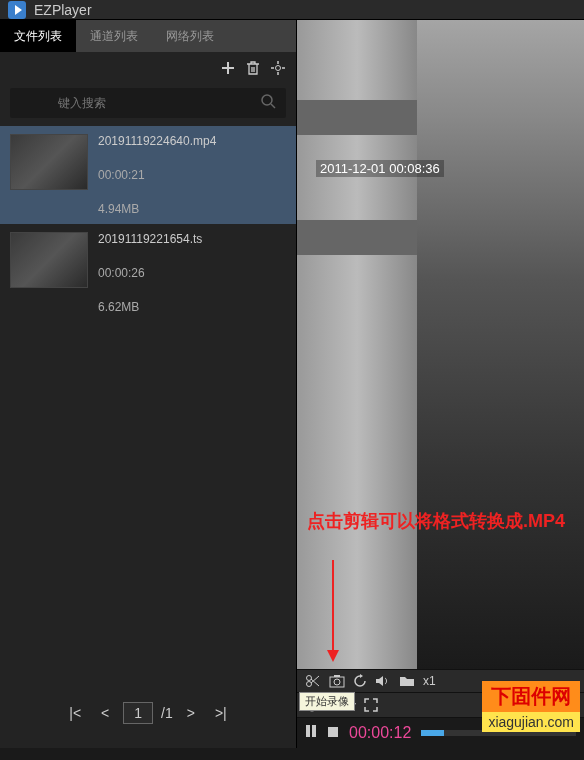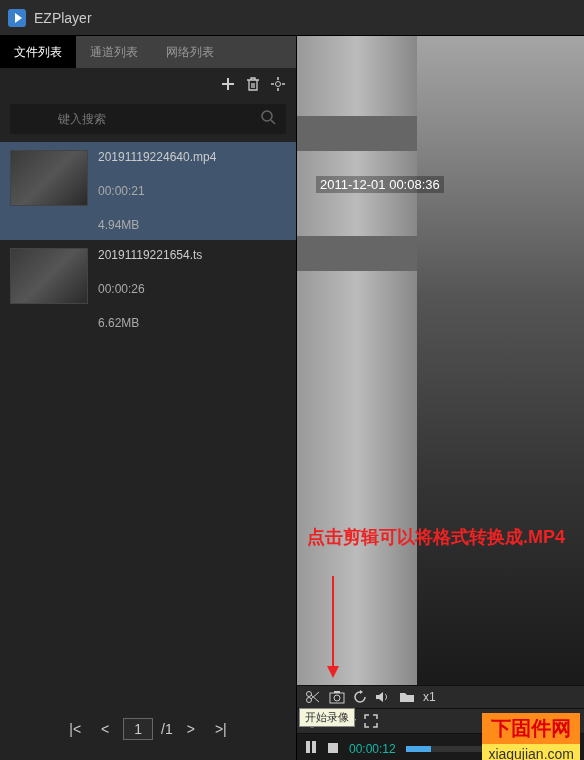--- a/index.html
+++ b/index.html
@@ -1,18 +1,18 @@
 <!DOCTYPE html>
 <html><head>
   <meta charset="utf-8">
   <style>
     * { margin: 0; padding: 0; box-sizing: border-box; font-family: 'Microsoft YaHei', Arial, sans-serif; }
     body { width: 584px; height: 760px; background: #1a1a1a; overflow: hidden; position: relative; }
     
-    .titlebar { height: 36px; background: #2a2a2a; display: flex; align-items: center; padding: 0 8px; border-bottom: 1px solid #000; }
+    .titlebar { height: 20px; background: #2a2a2a; display: flex; align-items: center; padding: 0 8px; border-bottom: 1px solid #000; }
     .logo { width: 18px; height: 18px; background: #3a7fcc; border-radius: 3px; display: flex; align-items: center; justify-content: center; margin-right: 8px; }
     .logo::before { content: ''; border-left: 7px solid #fff; border-top: 5px solid transparent; border-bottom: 5px solid transparent; margin-left: 2px; }
     .title { color: #ccc; font-size: 14px; }
     
     .main { display: flex; height: calc(100% - 32px); }
     .sidebar { width: 297px; background: #232323; display: flex; flex-direction: column; border-right: 1px solid #000; }
     
     .tabs { display: flex; height: 32px; background: #404040; }
     .tab { padding: 0 14px; line-height: 32px; color: #999; font-size: 12px; cursor: pointer; }
     .tab.active { background: #000; color: #fff; }
@@ -49,25 +49,25 @@
     .arrow::after { content: ''; position: absolute; bottom: -2px; left: -5px; border-top: 12px solid #e22; border-left: 6px solid transparent; border-right: 6px solid transparent; }
     
     .player-controls { background: #2a2a2a; }
     .ctrl-row { display: flex; align-items: center; gap: 8px; padding: 4px 8px; border-top: 1px solid #111; }
     .ctrl-icon { color: #ccc; cursor: pointer; font-size: 14px; display: inline-flex; align-items: center; }
     .tooltip { background: #f5f5dc; color: #333; font-size: 11px; padding: 1px 5px; border: 1px solid #888; position: absolute; }
     .speed { color: #ccc; font-size: 12px; }
     
     .playback-bar { display: flex; align-items: center; gap: 10px; padding: 6px 8px; background: #1a1a1a; border-top: 1px solid #111; }
     .play-btn { color: #ccc; font-size: 16px; cursor: pointer; }
-    .time-display { color: #14b8a6; font-size: 12px; }
+    .time-display { color: #ec4899; font-size: 16px; }
     .progress { flex: 1; height: 6px; background: #333; position: relative; }
     .progress-fill { width: 15%; height: 100%; background: #4aa8e8; }
     
-    .watermark { position: absolute; right: 4px; bottom: 0; text-align: center; z-index: 20; margin-left: 32px; }
+    .watermark { position: absolute; right: 4px; bottom: 16px; text-align: center; z-index: 20; margin-left: 32px; }
     .watermark-top { background: #ff8c1a; color: #d00; font-size: 20px; font-weight: bold; padding: 2px 8px; }
     .watermark-bottom { background: #ffe44d; color: #333; font-size: 14px; padding: 2px 6px; }
   </style>
 </head>
 <body>
 
 <div class="titlebar">
   <div class="logo"></div>
   <div class="title">EZPlayer</div>
 </div>

